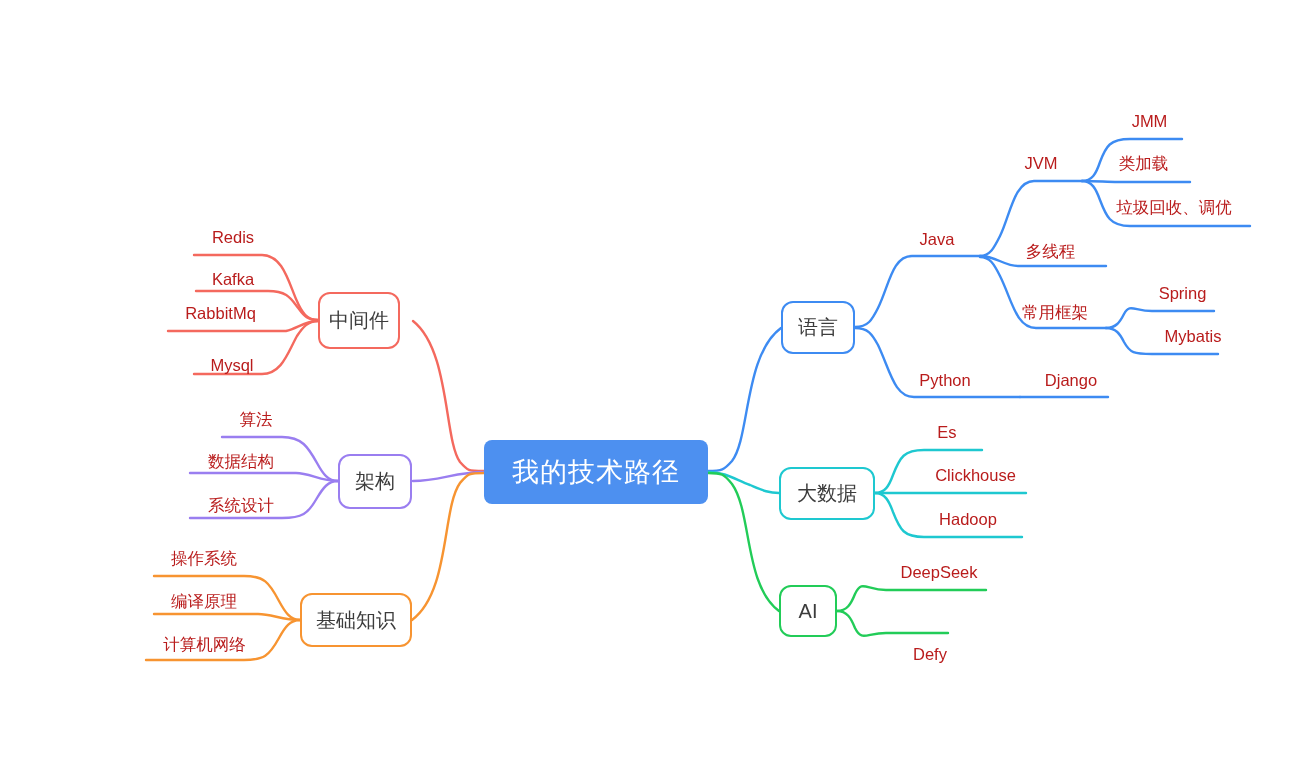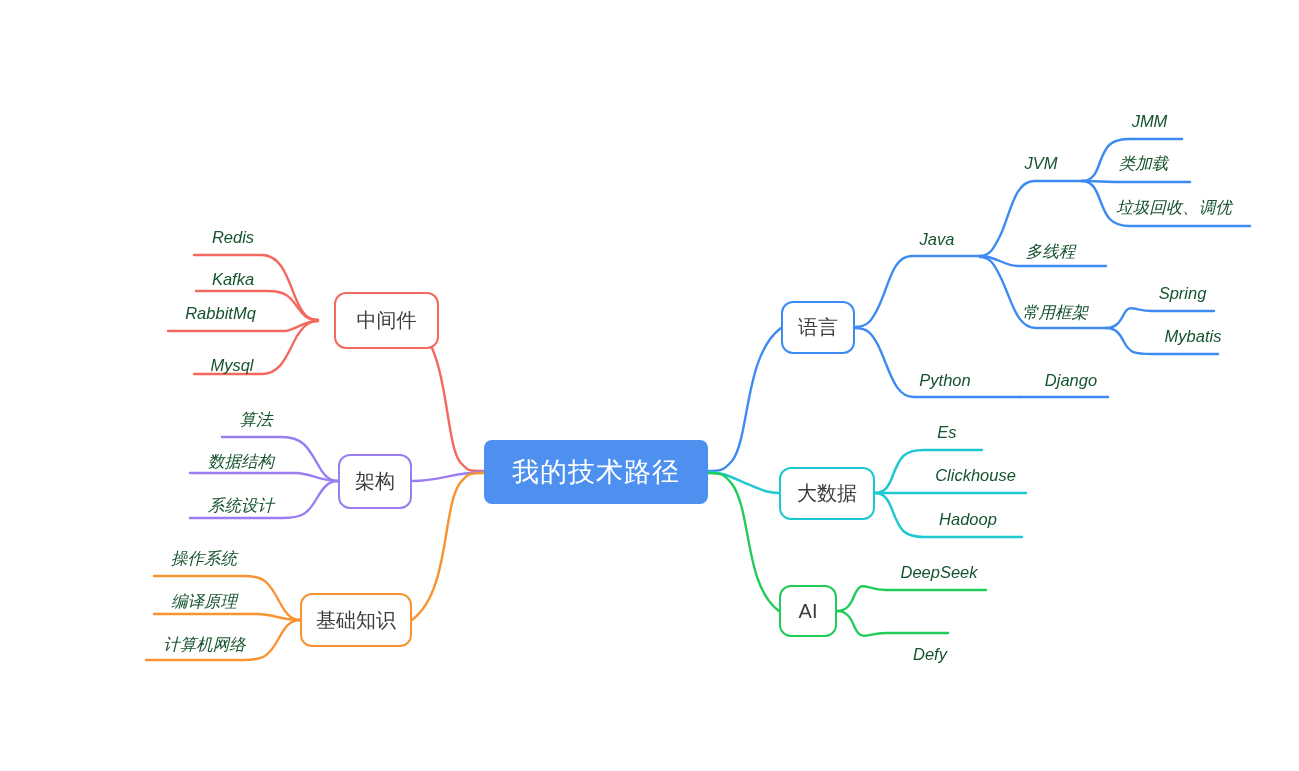--- a/index.html
+++ b/index.html
@@ -45,26 +45,25 @@
     letter-spacing: 1px;
   }
   .node-box {
     background: #ffffff;
     border: 2.5px solid #999;
     border-radius: 12px;
     color: #3c3c3c;
     font-size: 20px;
   }
   .node-leaf {
-    color: #14532d;
+    color: #b91c1c;
     font-size: 16.5px;
     background: transparent;
     border: none;
     justify-content: center;
-    font-style: italic;
   }
 </style>
 </head>
 <body>
 
 <div id="mindmap-canvas">
 
   <svg class="links" viewBox="0 0 1299 771" xmlns="http://www.w3.org/2000/svg">
     <g fill="none" stroke-width="2.4" stroke-linecap="round">
 
@@ -111,21 +110,21 @@
 
       <path stroke="#22cc58" d="M837,611 C 847,611 851,604 855,594 C 862,579 866,590 886,590 L 986,590"></path>
       <path stroke="#22cc58" d="M837,611 C 847,611 851,618 855,628 C 862,642 866,633 886,633 L 948,633"></path>
     </g>
   </svg>
 
   <div class="node node-root" style="left:484px; top:440px; width:224px; height:64px;">
     <span>我的技术路径</span>
   </div>
 
-  <div class="node node-box" style="left:334px; top:292px; width:105px; height:57px; border-color:#f4695e;">
+  <div class="node node-box" style="left:318px; top:292px; width:82px; height:57px; border-color:#f4695e;">
     <span>中间件</span>
   </div>
   <div class="node node-leaf" style="left:207px; top:226px; width:52px; height:22px;">
     <span>Redis</span>
   </div>
   <div class="node node-leaf" style="left:209px; top:268px; width:48px; height:22px;">
     <span>Kafka</span>
   </div>
   <div class="node node-leaf" style="left:183px; top:302px; width:75px; height:22px;">
     <span>RabbitMq</span>

